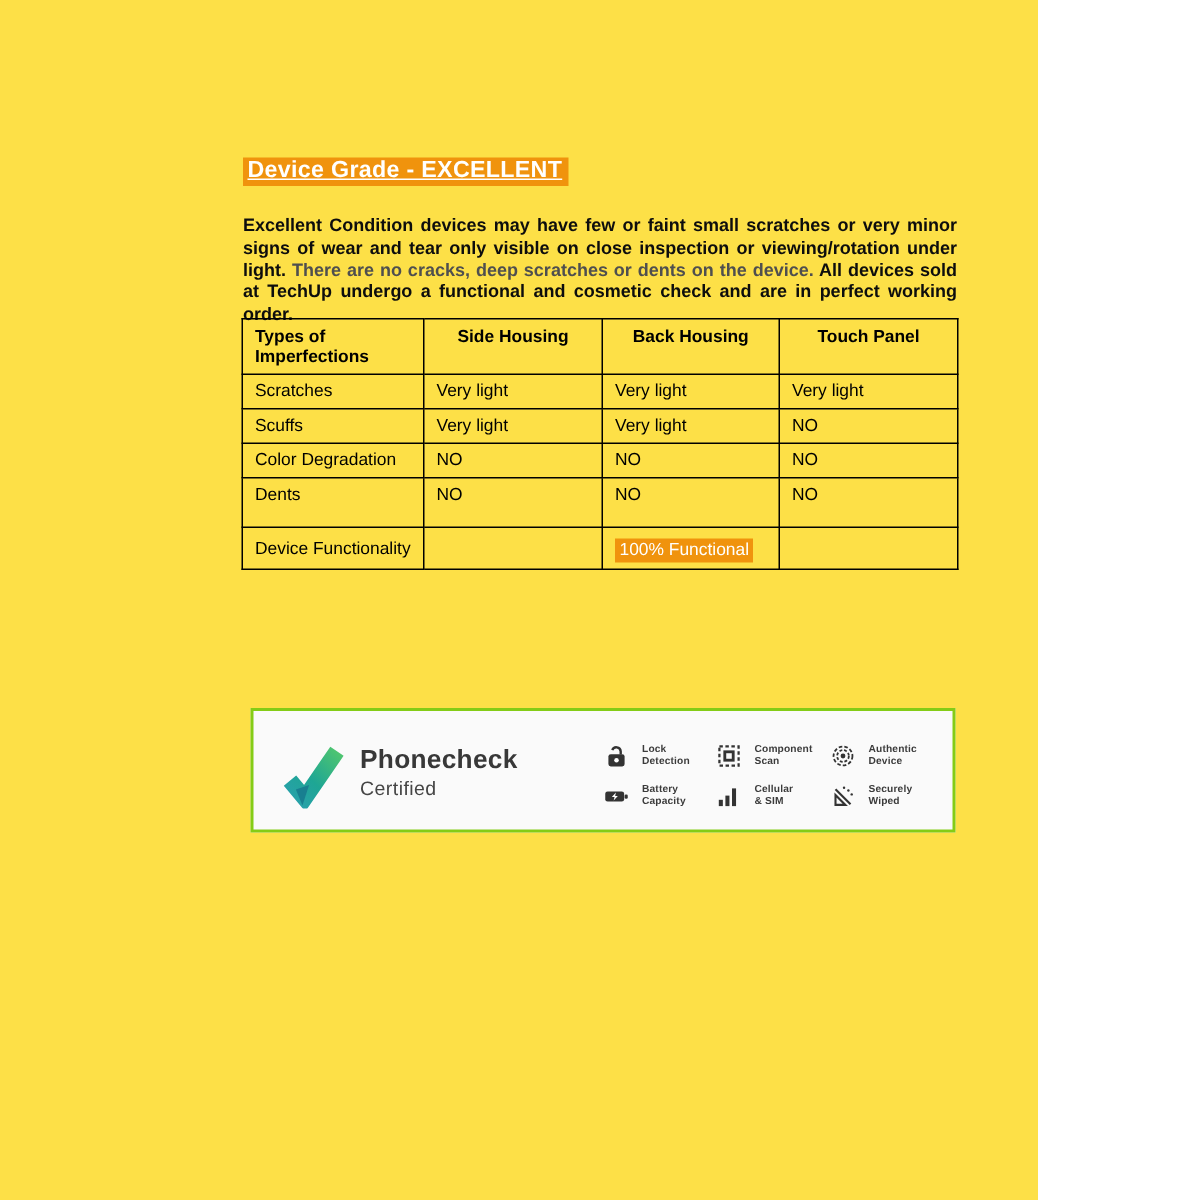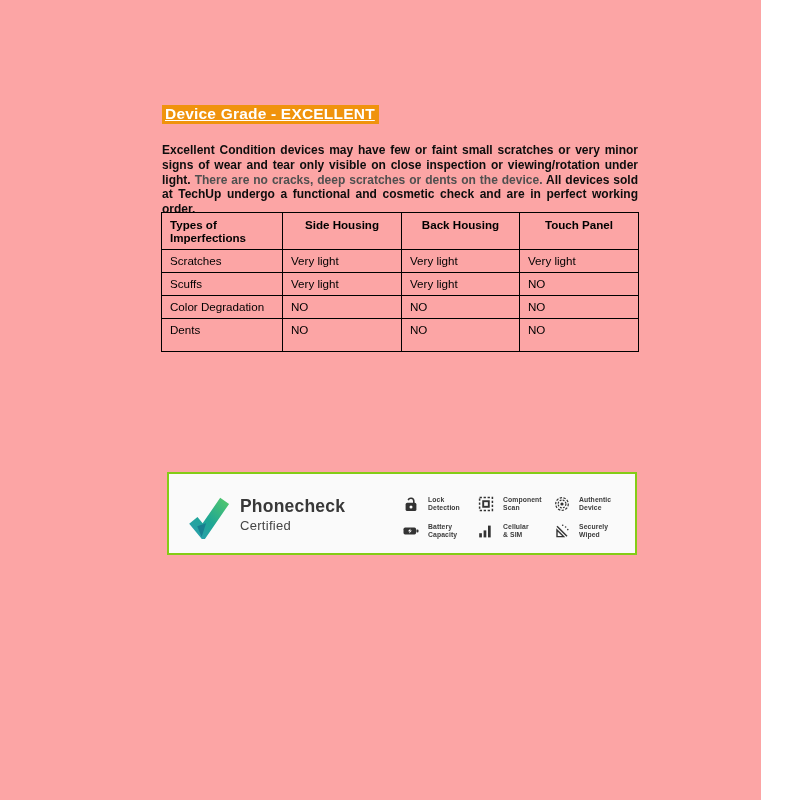--- a/index.html
+++ b/index.html
@@ -1,18 +1,18 @@
 <!DOCTYPE html>
 <html><head>
 <meta charset="utf-8">
 <style>
   * { margin:0; padding:0; box-sizing:border-box; }
   html,body { background:#ffffff; }
   body { font-family:"Liberation Sans", sans-serif; }
-  .page { position:relative; width:761px; height:800px; background:#fca5a5; overflow:hidden; }
+  .page { position:relative; width:692px; height:800px; background:#fde047; overflow:hidden; }
 
   
   .doc-heading {
     position:absolute; left:162px; top:105px;
     display:inline-block;
     background:#F0930D; color:#ffffff;
     font-size:15.5px; font-weight:bold;
     line-height:16px;
     padding:1px 4px 2px 3px;
     text-decoration:underline;
@@ -120,20 +120,26 @@
       <td class="rowlabel">Color Degradation</td>
       <td class="val">NO</td>
       <td class="val">NO</td>
       <td class="val">NO</td>
     </tr>
     <tr class="tall">
       <td class="rowlabel">Dents</td>
       <td class="val">NO</td>
       <td class="val">NO</td>
       <td class="val">NO</td>
+    </tr>
+    <tr class="func-row">
+      <td class="rowlabel">Device Functionality</td>
+      <td class="val"></td>
+      <td class="val"><span class="hl-orange">100% Functional</span></td>
+      <td class="val"></td>
     </tr>
   </tbody>
     </table>
 
   <div class="cert-box">
 
     <div class="brand">
       <svg class="brand-check" viewBox="0 0 44 46" xmlns="http://www.w3.org/2000/svg" aria-hidden="true">
         <defs>
           <linearGradient id="pcGrad" gradientUnits="userSpaceOnUse" x1="4" y1="44" x2="42" y2="4">

